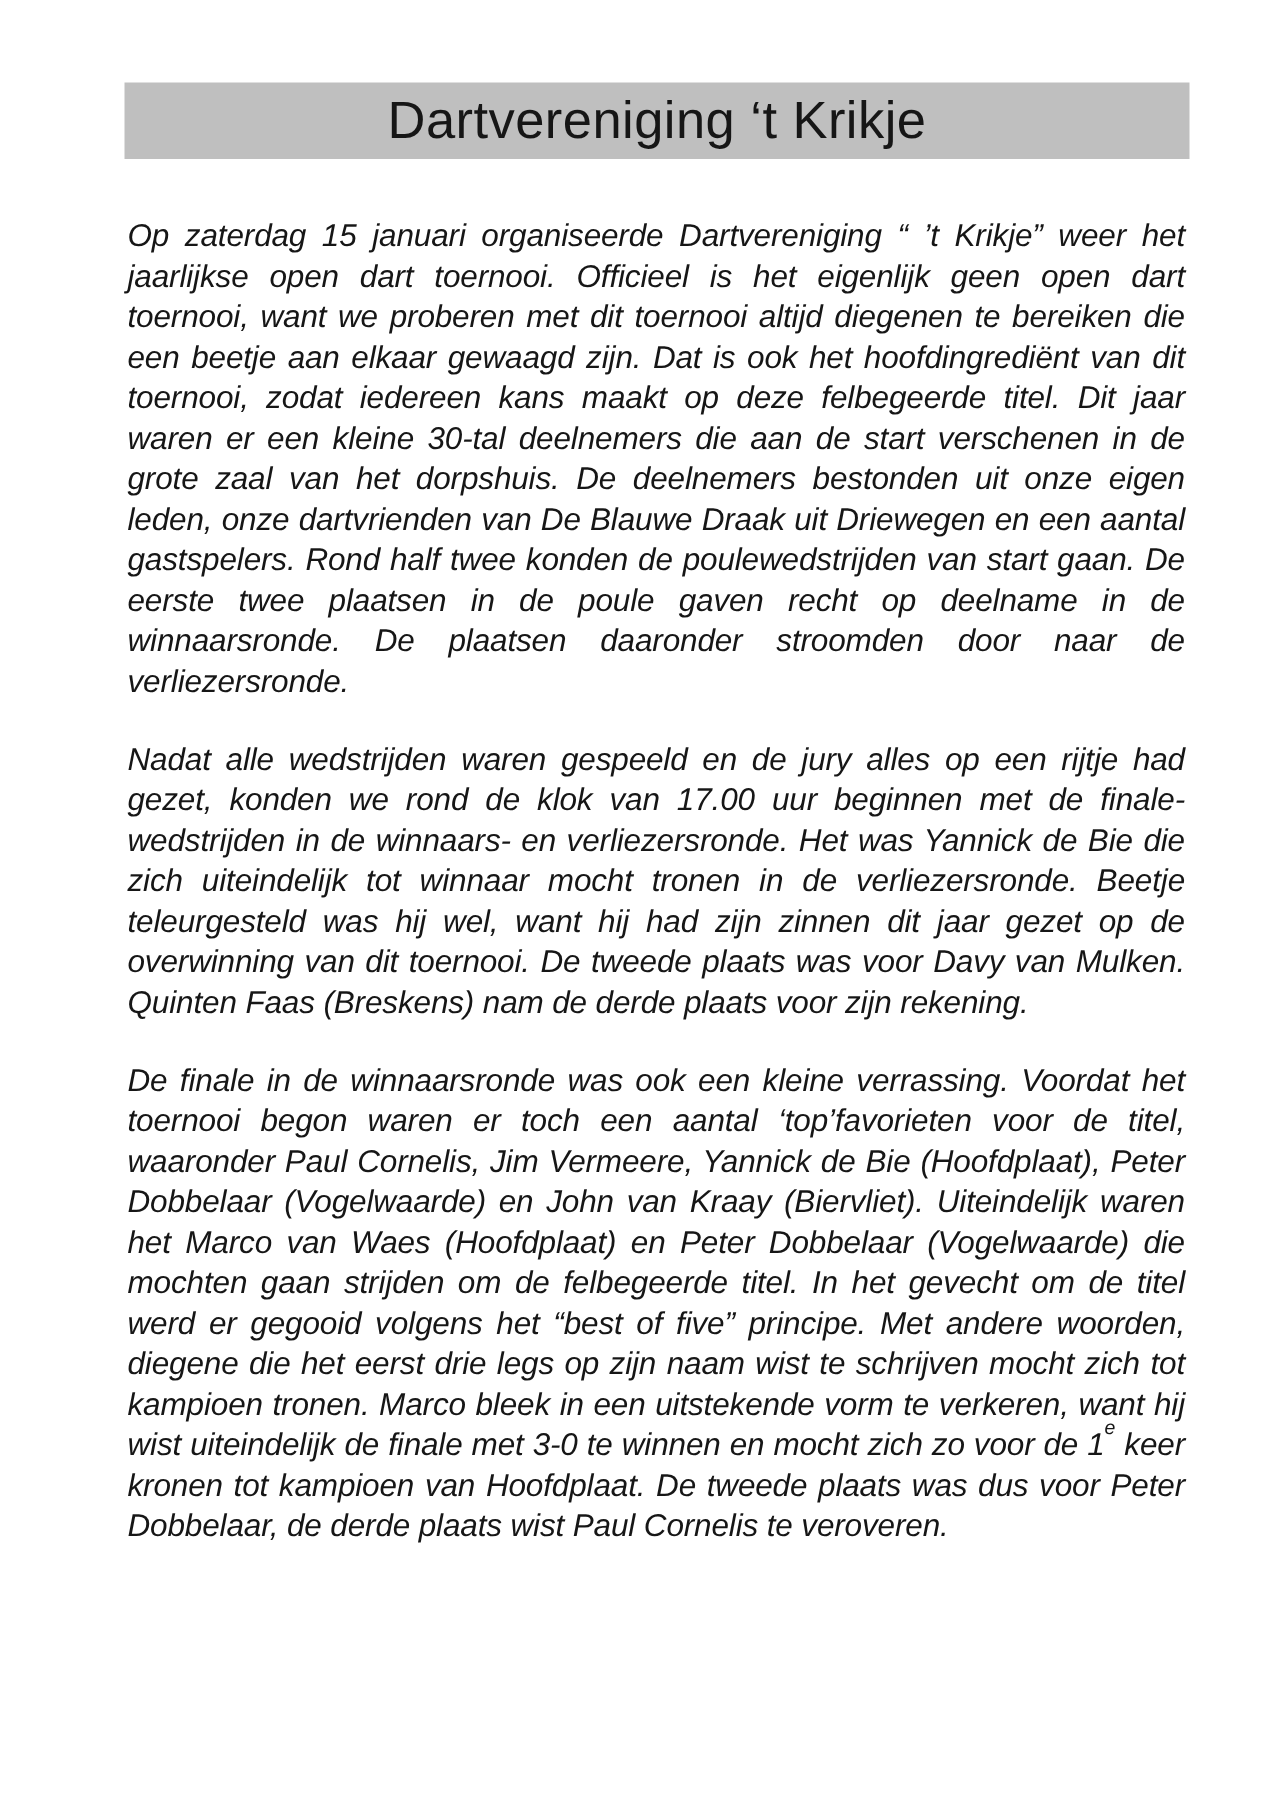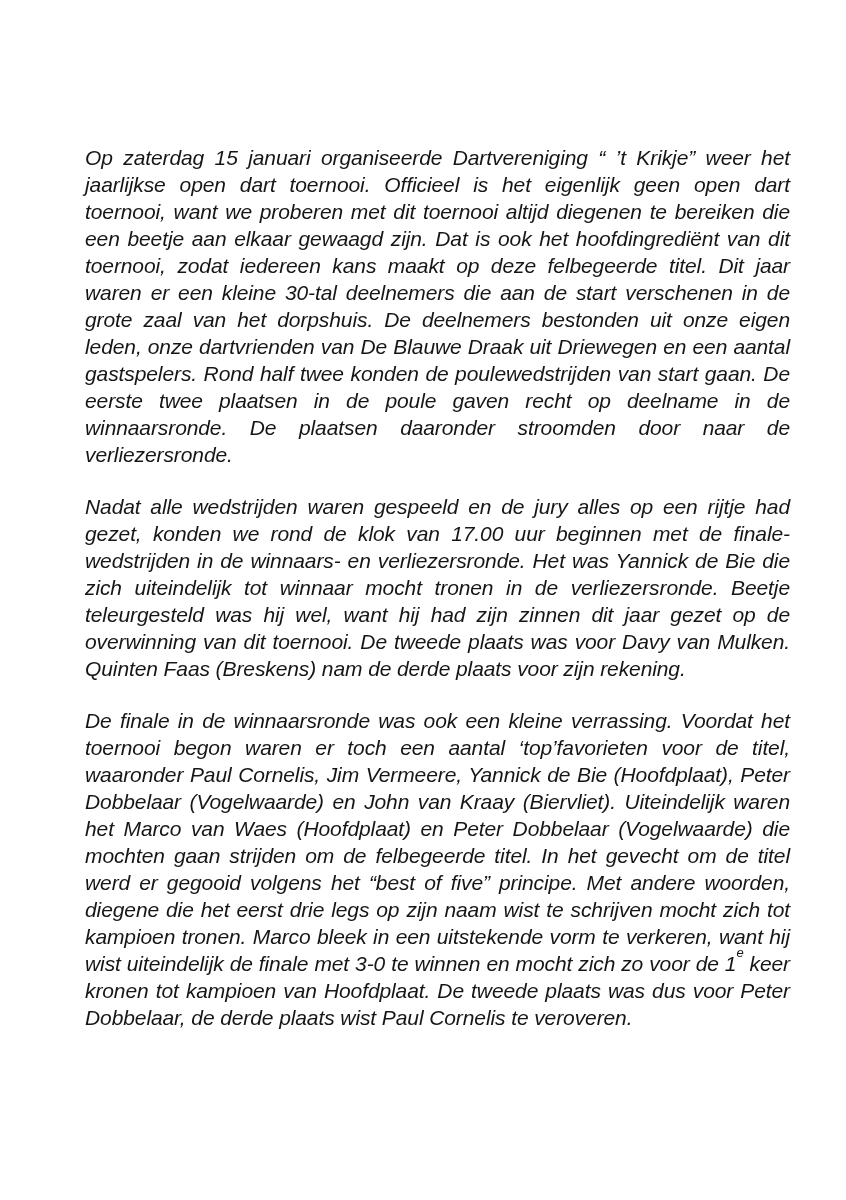--- a/index.html
+++ b/index.html
@@ -65,20 +65,23 @@
     line-height: 0;
     position: relative;
     top: -0.45em;
   }
 </style>
 </head>
 <body>
 
 <div class="page">
 
+  <div class="title-banner">
+    <h1>Dartvereniging ‘t Krikje</h1>
+  </div>
 
   <div class="document-body">
 
     <p>Op zaterdag 15 januari organiseerde Dartvereniging “ ’t Krikje”  weer het jaarlijkse open dart toernooi. Officieel is het eigenlijk geen open dart toernooi, want we proberen met dit toernooi altijd diegenen te bereiken die een beetje aan elkaar gewaagd zijn. Dat is ook het hoofdingrediënt van dit toernooi, zodat iedereen kans maakt op deze felbegeerde titel. Dit jaar waren er een kleine 30-tal deelnemers die aan de start verschenen in de grote zaal van het dorpshuis. De deelnemers bestonden uit onze eigen leden, onze dartvrienden van De Blauwe Draak uit Driewegen en een aantal gastspelers. Rond half twee konden de poulewedstrijden van start gaan. De eerste twee plaatsen in de poule gaven recht op deelname in de winnaarsronde. De plaatsen daaronder stroomden door naar de verliezersronde.</p>
 
     <p>Nadat alle wedstrijden waren gespeeld en de jury alles op een rijtje had gezet, konden we rond de klok van 17.00 uur beginnen met de finale-wedstrijden in de winnaars- en verliezersronde. Het was Yannick de Bie die zich uiteindelijk tot winnaar mocht tronen in de verliezersronde. Beetje teleurgesteld was hij wel, want hij had zijn zinnen dit jaar gezet op de overwinning van dit toernooi. De tweede plaats was voor Davy van Mulken. Quinten Faas (Breskens) nam de derde plaats voor zijn rekening.</p>
 
     <p><span>De finale in de winnaarsronde was ook een kleine verrassing. Voordat het toernooi begon waren er toch een aantal ‘top’favorieten voor de titel, waaronder Paul Cornelis, Jim Vermeere, Yannick de Bie (Hoofdplaat), Peter Dobbelaar (Vogelwaarde) en John van Kraay (Biervliet). Uiteindelijk waren het Marco van Waes (Hoofdplaat) en Peter Dobbelaar (Vogelwaarde) die mochten gaan strijden om de felbegeerde titel. In het gevecht om de titel werd er gegooid volgens het “best of five” principe. Met andere woorden, diegene die het eerst drie legs op zijn naam wist te schrijven mocht zich tot kampioen tronen. Marco bleek in een uitstekende vorm te verkeren, want hij wist uiteindelijk de finale met 3-0 te winnen en mocht zich zo voor de 1</span><sup class="ordinal">e</sup><span> keer kronen tot kampioen van Hoofdplaat. De tweede plaats was dus voor Peter Dobbelaar, de derde plaats wist Paul Cornelis te veroveren.</span></p>
 
   </div>

